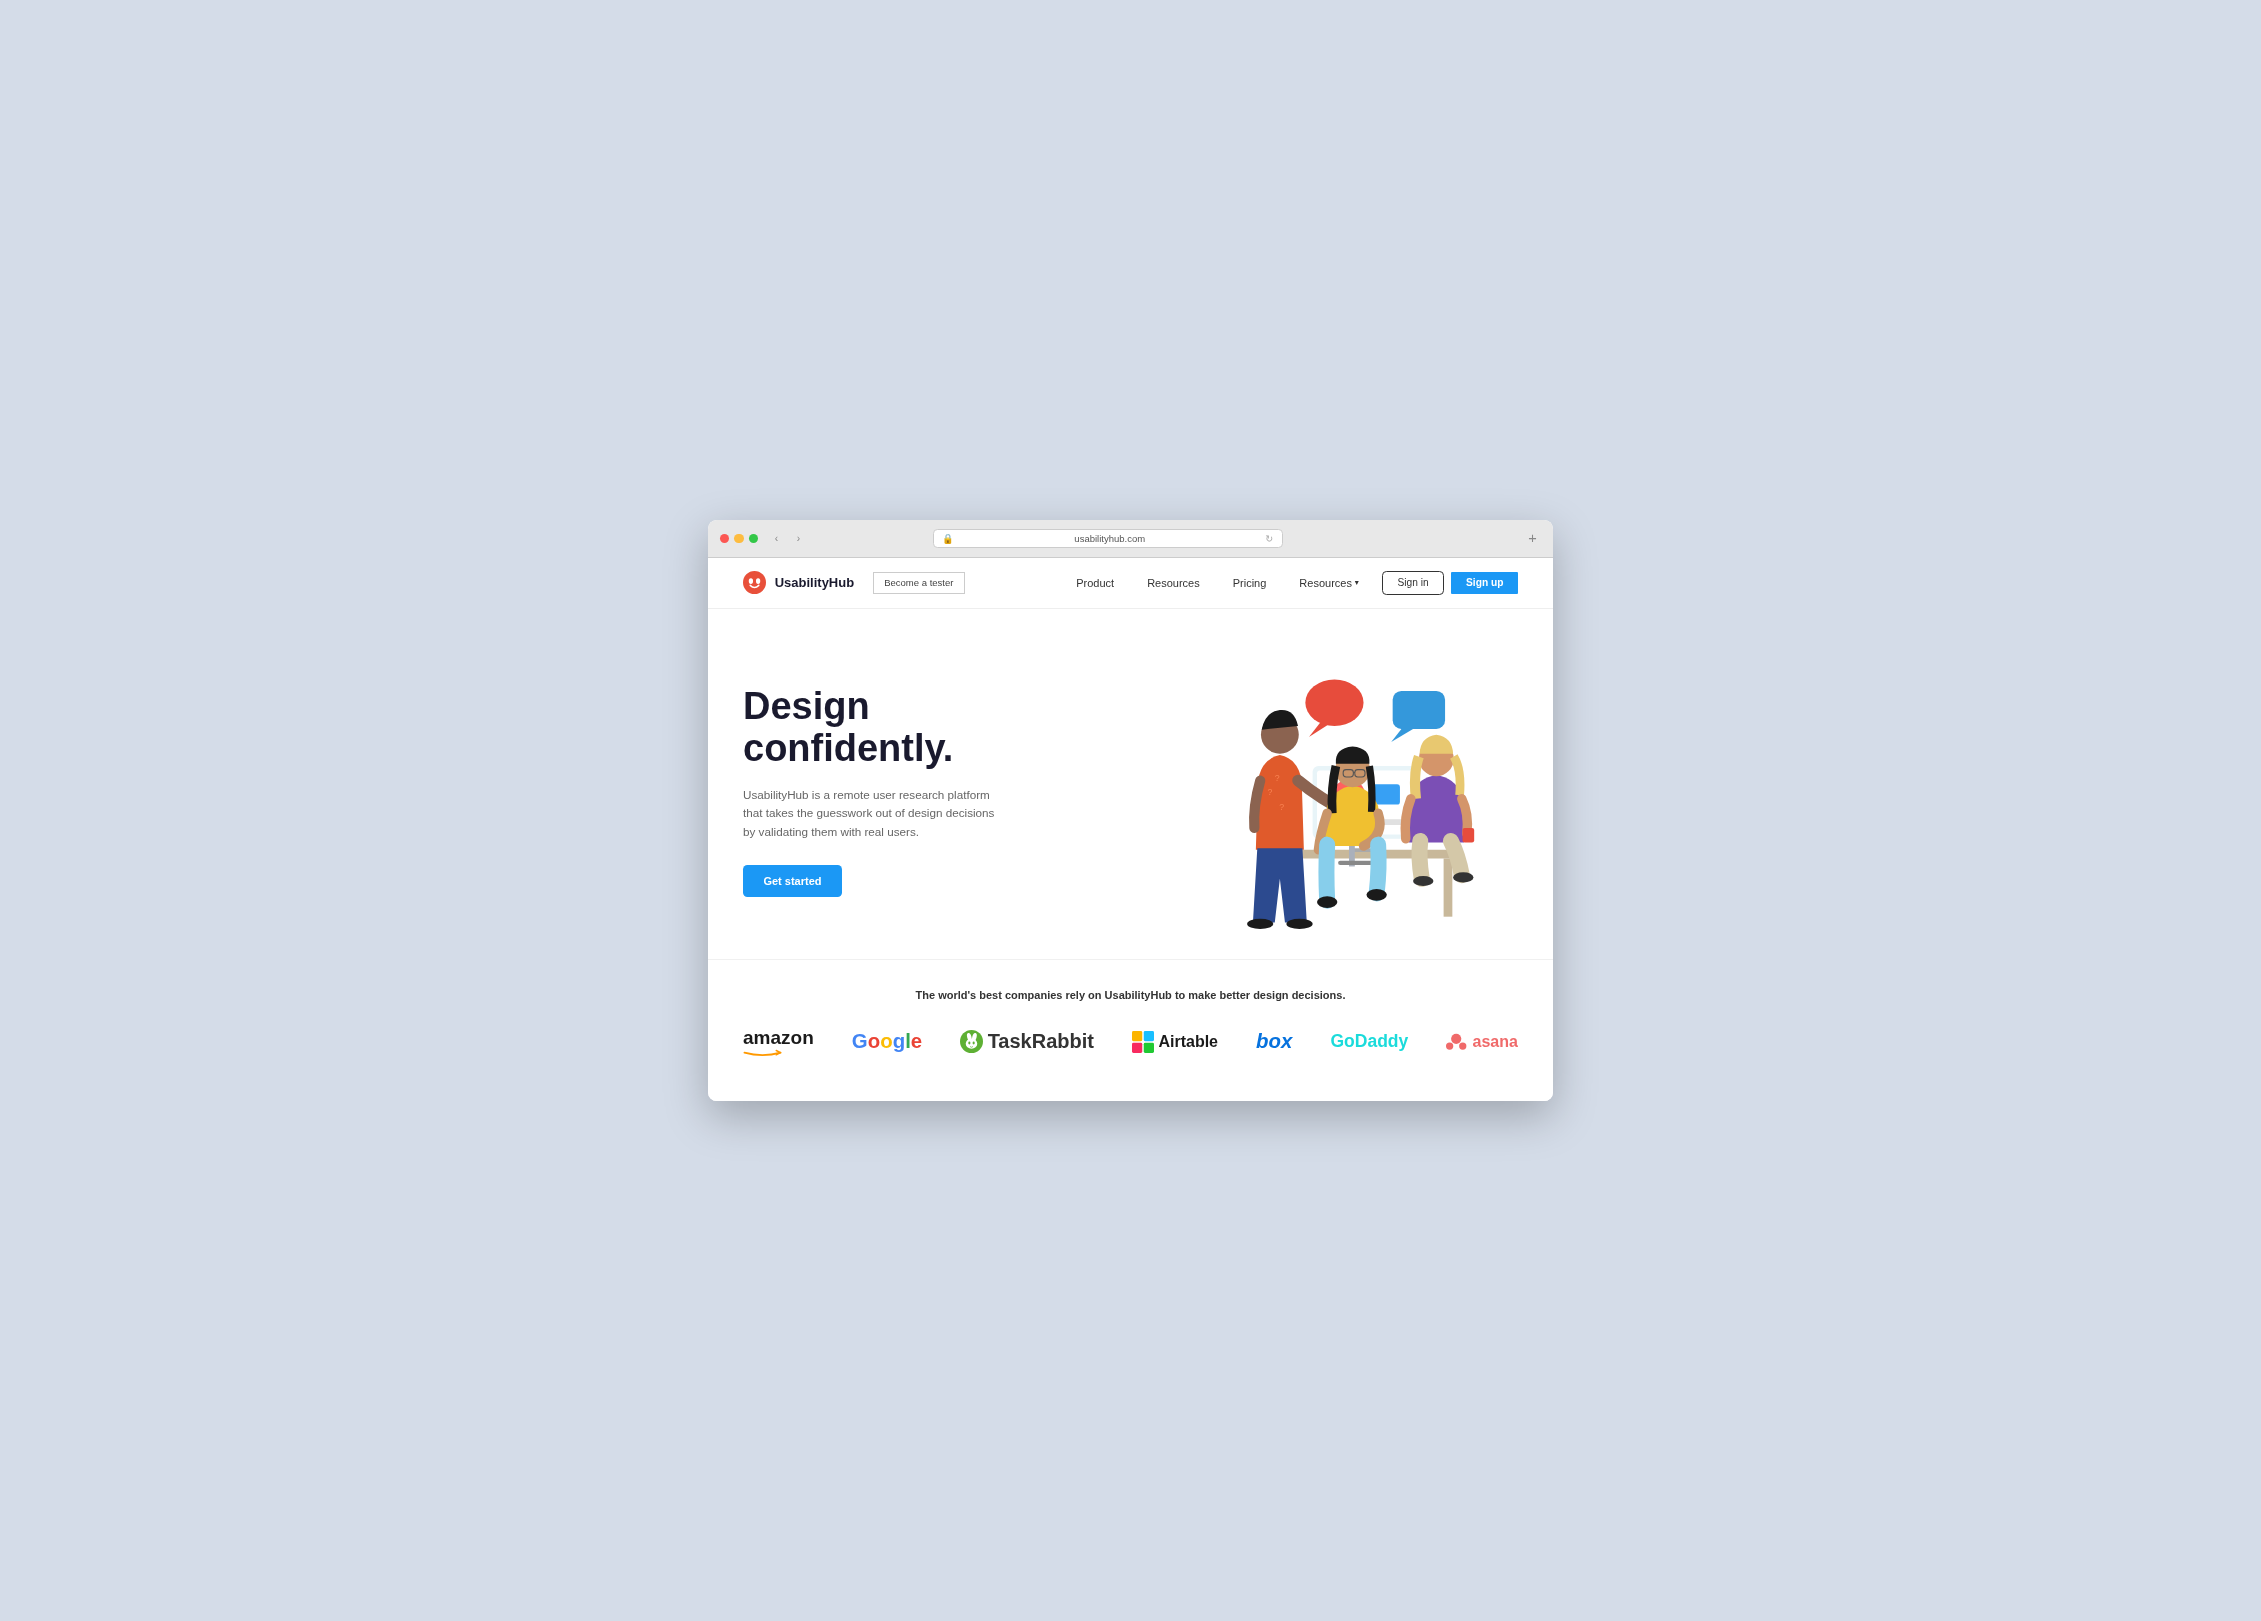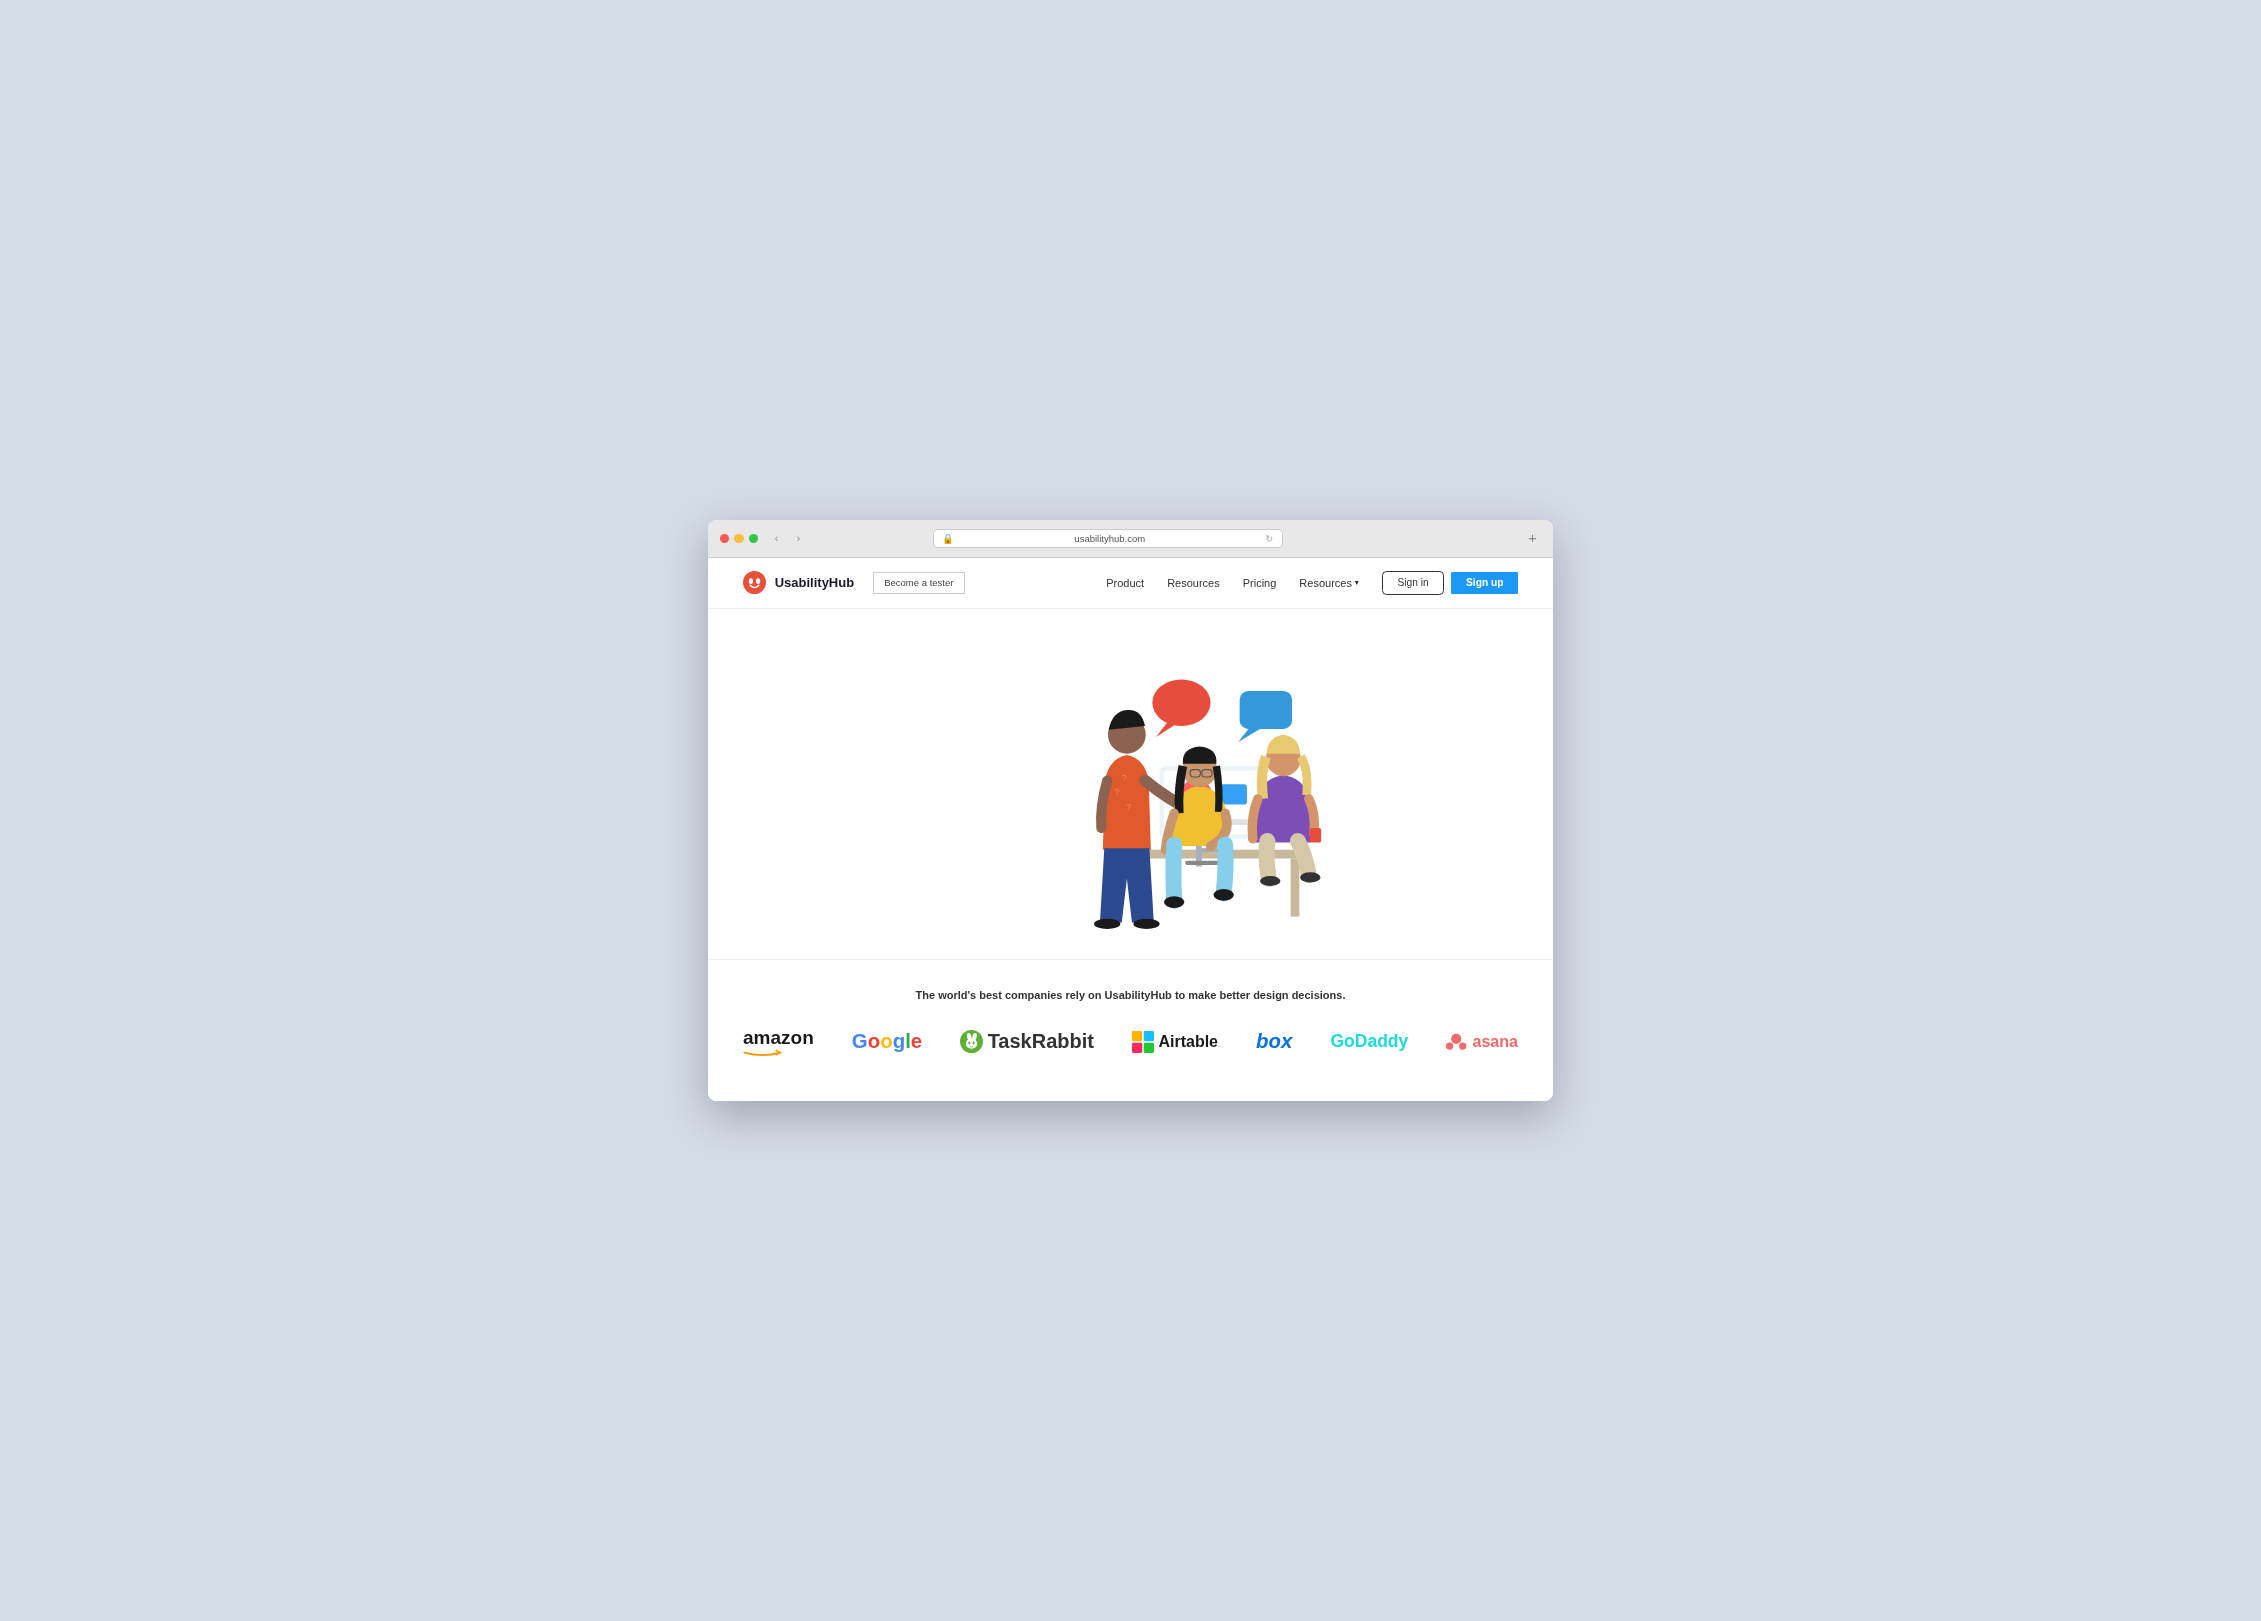--- a/index.html
+++ b/index.html
@@ -131,21 +131,21 @@
       border-radius: 0;
       background: #fff;
       font-size: 9.5px;
       color: #444;
       cursor: pointer;
     }
 
     .nav-links {
       display: flex;
       align-items: center;
-      gap: 23px;
+      gap: 33px;
       margin-left: auto;
       margin-right: 23px;
     }
 
     .nav-link {
       font-size: 11px;
       color: #333;
       text-decoration: none;
       cursor: pointer;
       display: flex;
@@ -311,20 +311,25 @@
         </a>
       </div>
 
       <div class="nav-actions">
         <button class="sign-in-btn">Sign in</button>
         <button class="sign-up-btn">Sign up</button>
       </div>
     </nav>
 
     <section class="hero">
+      <div class="hero-text">
+        <h1 class="hero-title">Design confidently.</h1>
+        <p class="hero-subtitle">UsabilityHub is a remote user research platform that takes the guesswork out of design decisions by validating them with real users.</p>
+        <button class="get-started-btn">Get started</button>
+      </div>
 
       <div class="hero-illustration">
         <svg class="illustration-svg" viewBox="0 0 540 380" xmlns="http://www.w3.org/2000/svg">
 
           <rect x="270" y="270" width="240" height="12" rx="4" fill="#c8b89a"></rect>
           <rect x="490" y="282" width="12" height="80" fill="#c8b89a"></rect>
           <rect x="275" y="282" width="12" height="80" fill="#c8b89a"></rect>
 
           <rect x="378" y="250" width="10" height="22" fill="#bbb"></rect>
           <rect x="360" y="268" width="46" height="5" rx="2" fill="#aaa"></rect>

